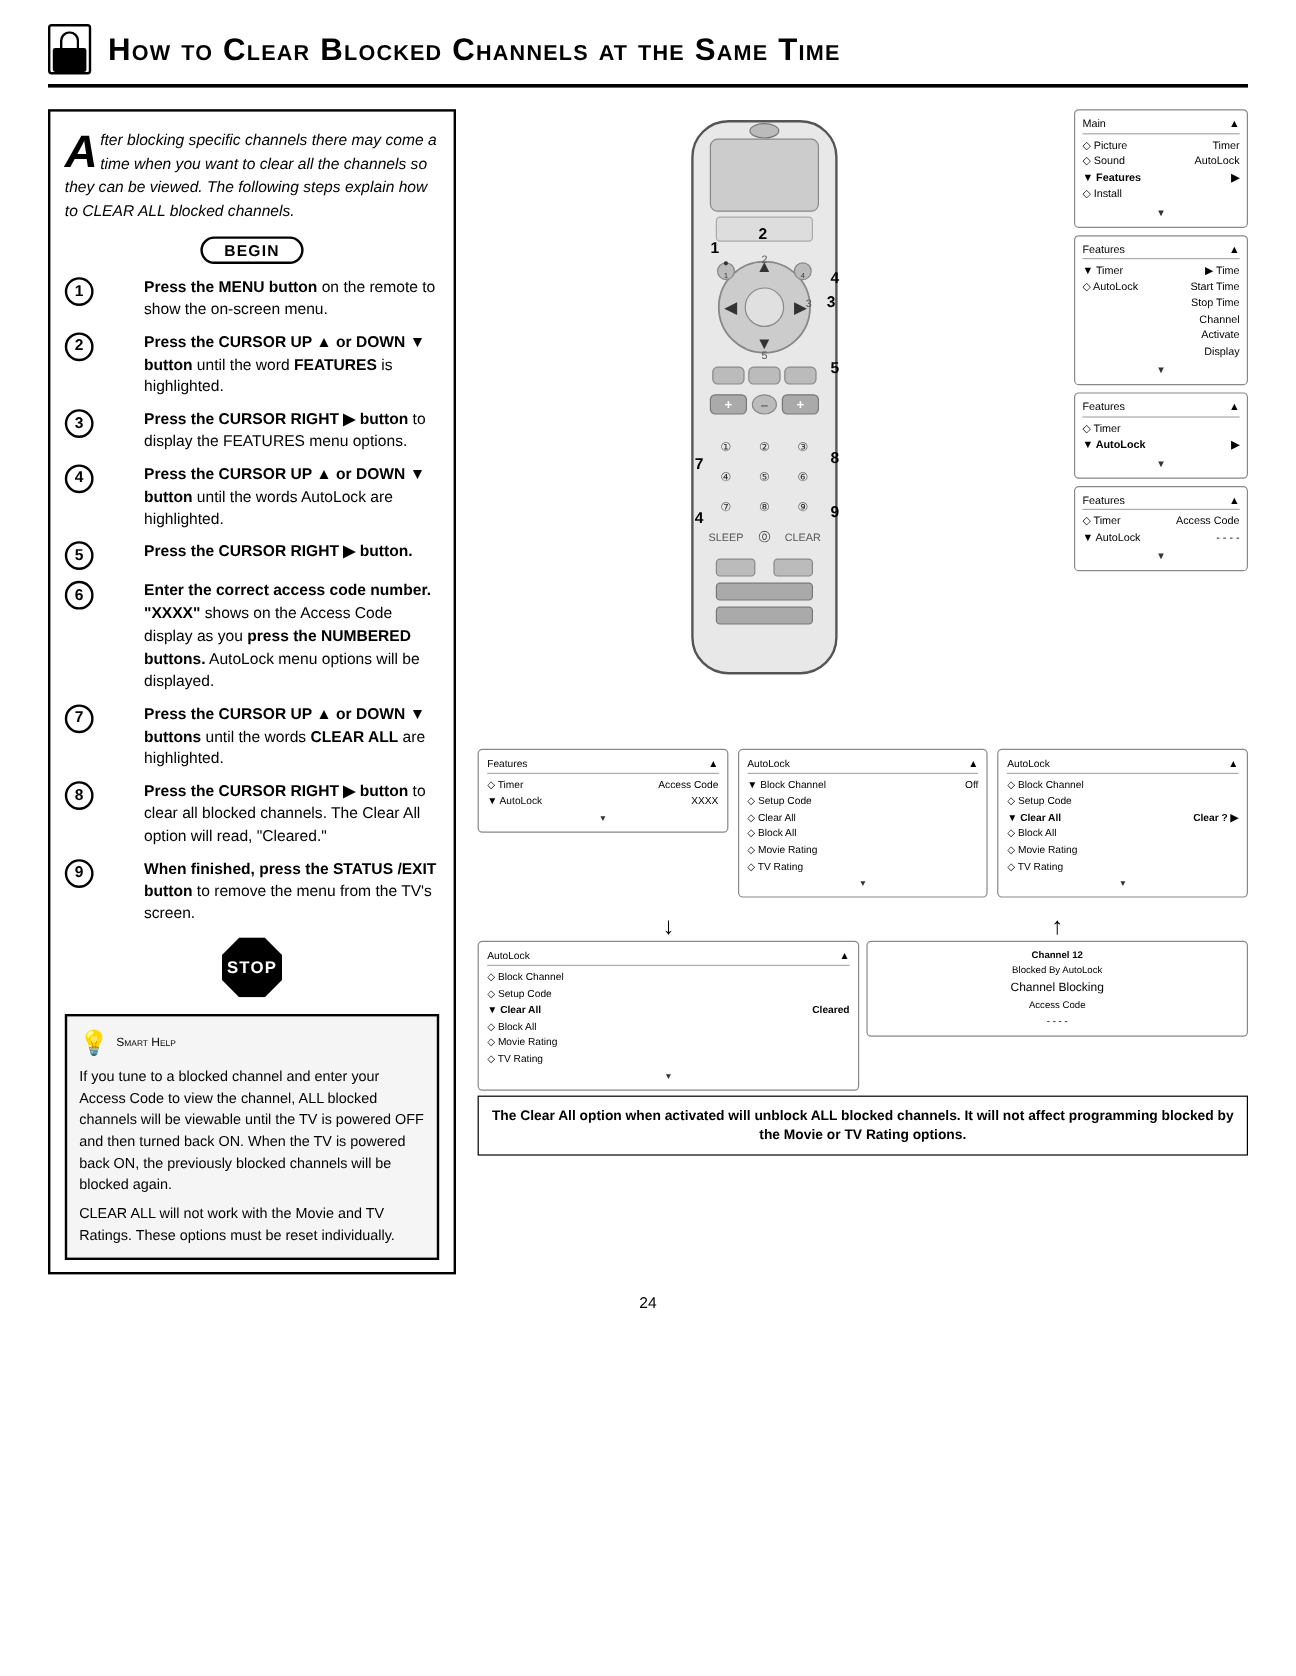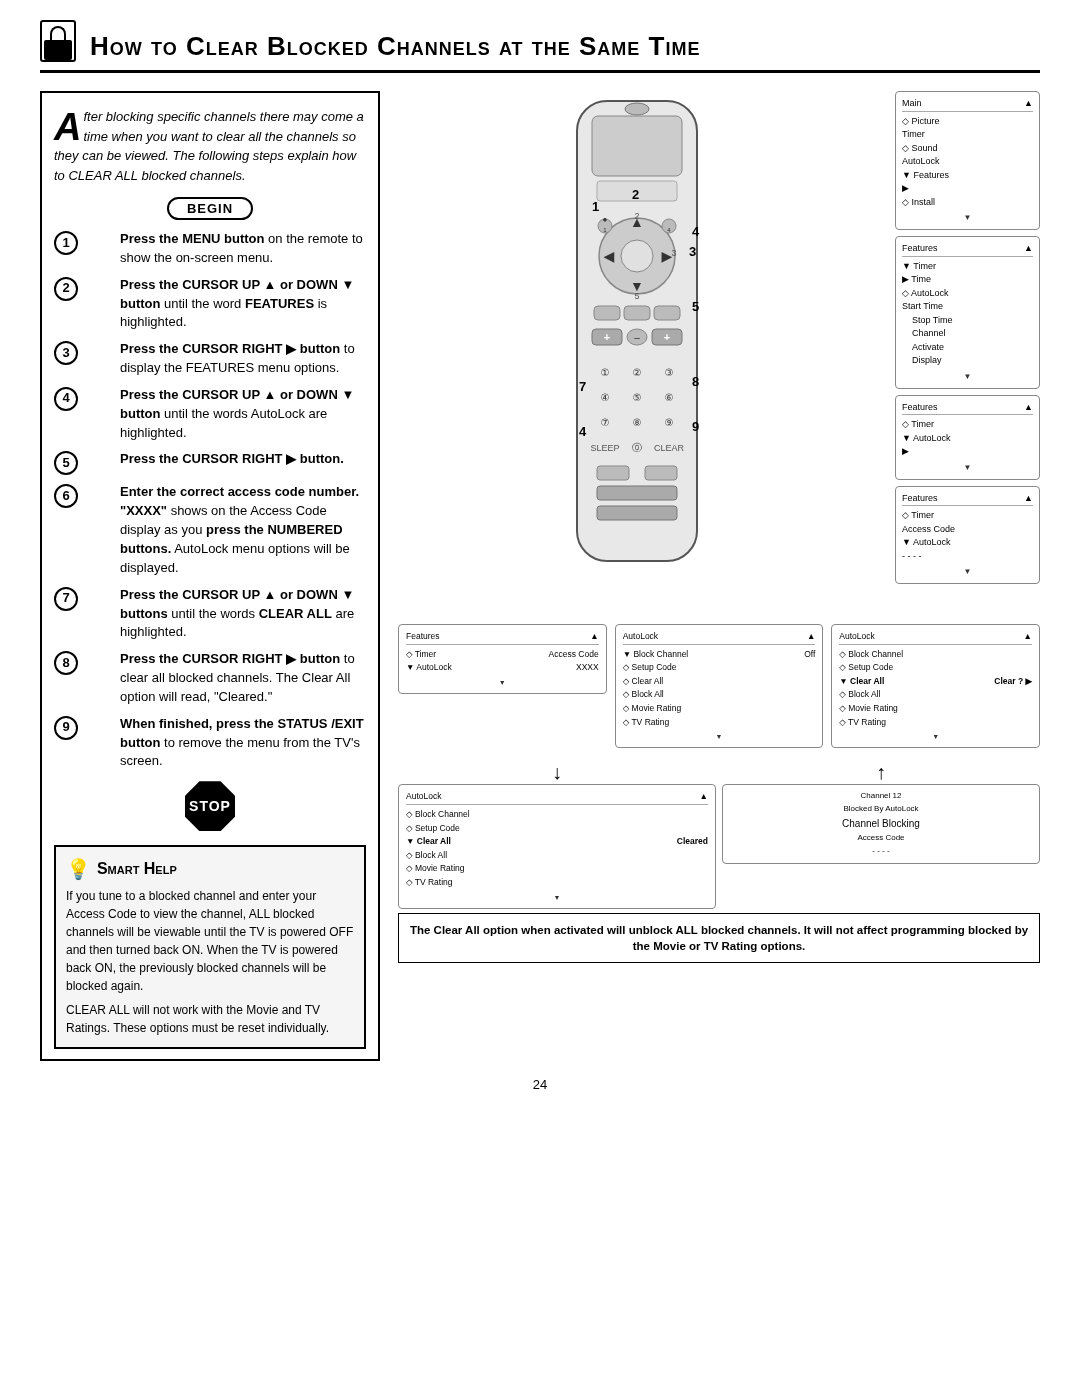--- a/index.html
+++ b/index.html
@@ -9,21 +9,21 @@
       font-size: 13px;
       color: #000;
       width: 1080px;
       min-height: 1397px;
       padding: 20px 40px;
     }
 
     
     .page-header {
       display: flex;
-      align-items: flex-end;
+      align-items: center;
       border-bottom: 3px solid #000;
       margin-bottom: 18px;
       padding-bottom: 8px;
     }
     .lock-icon-box {
       width: 36px;
       height: 42px;
       border: 2.5px solid #000;
       border-radius: 3px;
       display: flex;
@@ -154,22 +154,22 @@
       padding: 10px 10px 10px 10px;
       margin-top: 6px;
       background: #f5f5f5;
     }
     .smart-help-header {
       display: flex;
       align-items: center;
       margin-bottom: 6px;
     }
     .smart-help-title {
-      font-weight: bold;
-      font-size: 16px;
+      font-weight: normal;
+      font-size: 10px;
       font-variant: small-caps;
       margin-left: 6px;
     }
     .smart-help-body {
       font-size: 12px;
       line-height: 1.5;
     }
 
     
     .right-col {
@@ -199,24 +199,23 @@
       display: flex;
       justify-content: space-between;
       border-bottom: 1px solid #aaa;
       margin-bottom: 3px;
       font-size: 9px;
     }
     .tv-screen .screen-row {
       display: flex;
       justify-content: space-between;
       font-size: 9px;
-      flex-direction: column;
     }
     .tv-screen .screen-row.highlighted {
-      font-weight: normal;
+      font-weight: bold;
     }
     .tv-screen .screen-row.sub {
       padding-left: 10px;
     }
     .tv-screen .arrow-indicator {
       display: flex;
       justify-content: center;
       font-size: 8px;
       margin-top: 3px;
       color: #333;
@@ -689,21 +688,21 @@
                 </div>
               <div class="arrow-indicator">▼</div>
             </div>
           </div>
 
           <div style="flex:1;">
             <div style="display:flex; justify-content:center; margin-bottom:2px;">
               <span class="arrow-down">↑</span>
             </div>
             <div class="tv-screen-lg">
-              <div class="screen-row" style="justify-content:center; font-weight:normal; font-size:8px;">Channel 12</div>
+              <div class="screen-row" style="justify-content:center; font-weight:bold; font-size:8px;">Channel 12</div>
               <div class="screen-row" style="justify-content:center; font-size:8px;">Blocked By AutoLock</div>
               <div class="screen-row" style="justify-content:center; font-size:10px;">Channel Blocking</div>
               <div class="screen-row" style="justify-content:center; font-size:8px;">Access Code</div>
               <div class="screen-row" style="justify-content:center; font-size:8px;">- - - -</div>
             </div>
           </div>
         </div>
         <div style="display:flex; gap:6px; width:100%;">
           <div class="bottom-caption" style="flex:1;">The Clear All option when activated will unblock ALL blocked channels. It will not affect programming blocked by the Movie or TV Rating options.</div>
         </div>

